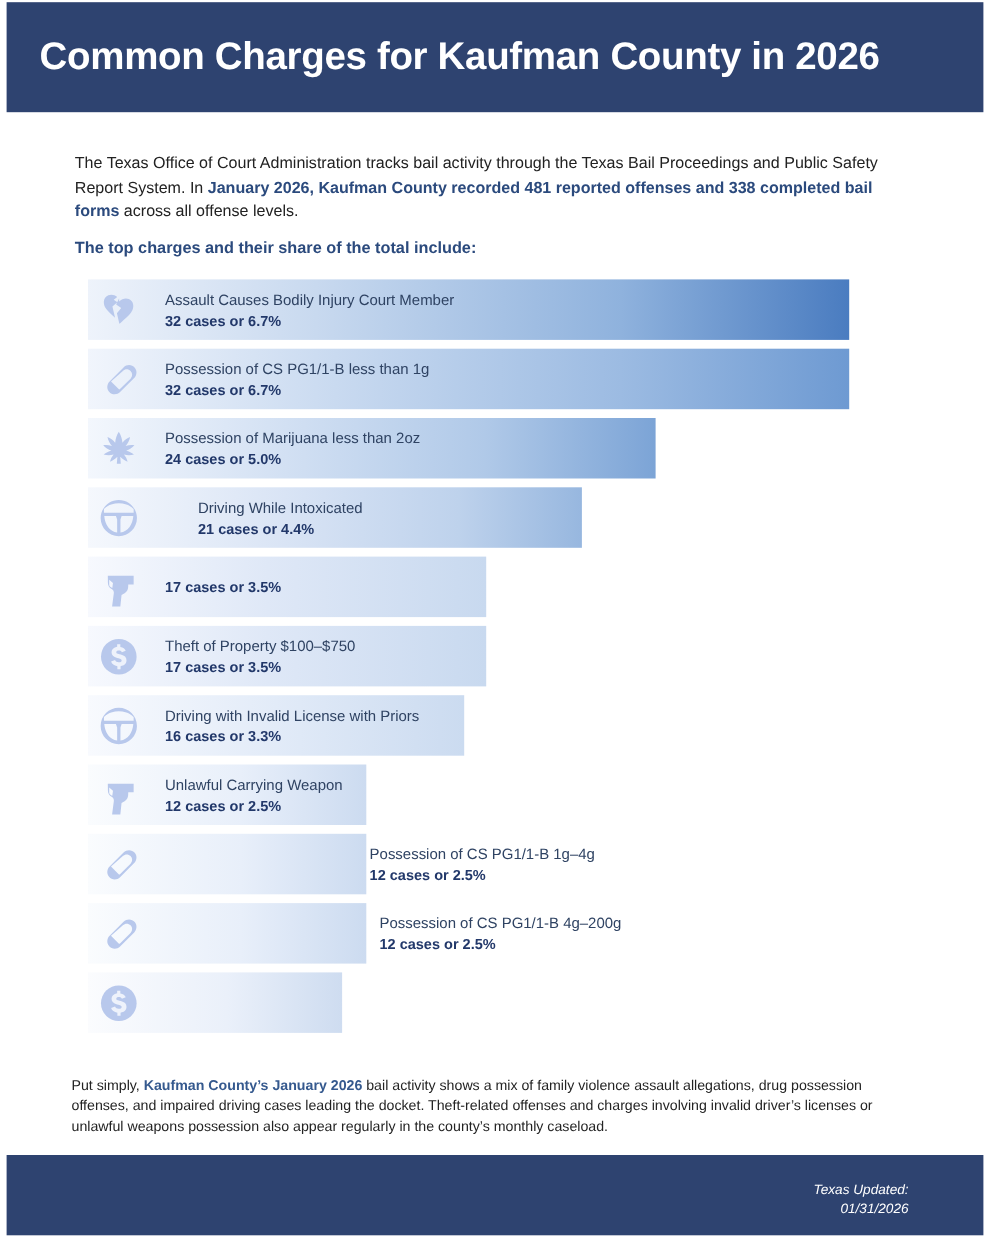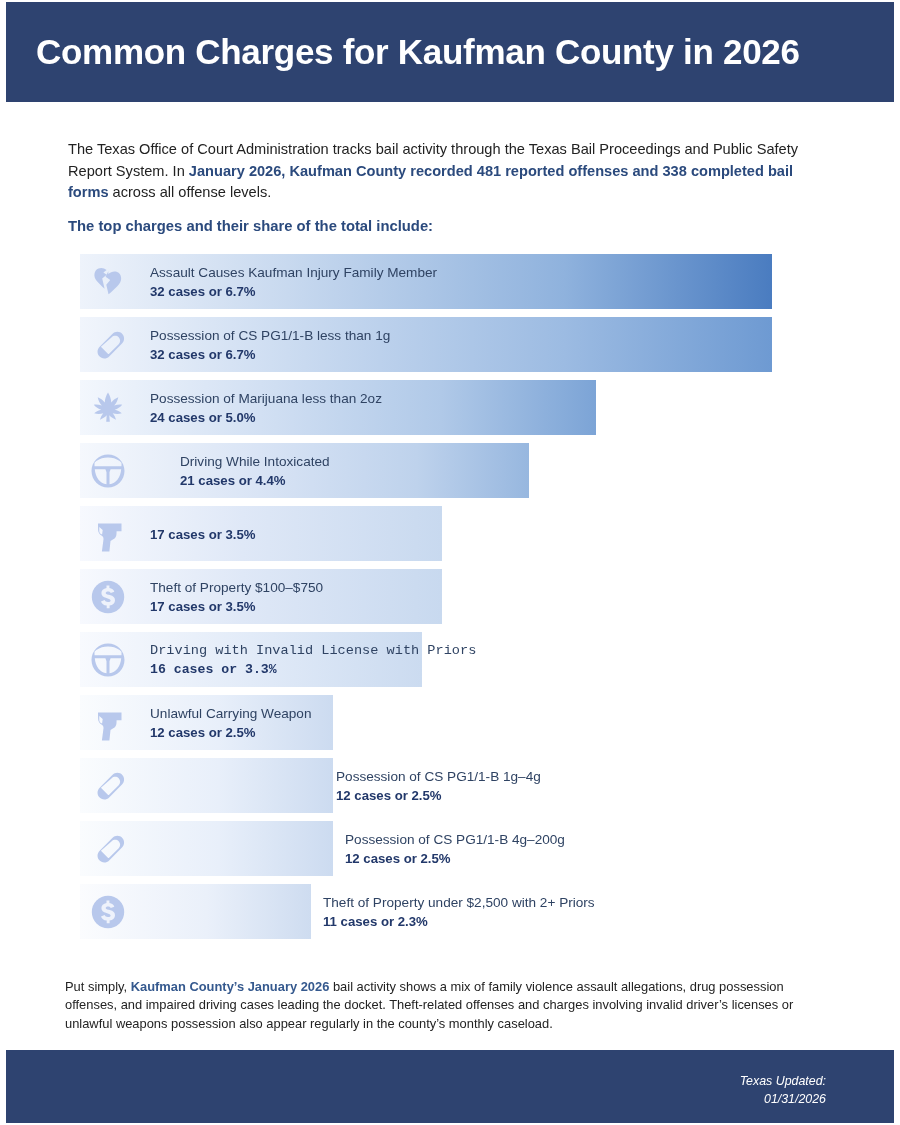--- a/index.html
+++ b/index.html
@@ -164,21 +164,21 @@
 
   <div class="rows" id="rows">
       <div class="row r1">
         <div class="bar" style="width: 692px;"></div>
         <div class="icon-wrap">
           <svg viewBox="0 0 40 40">
             <path class="ic" d="M20.3 9.2 17.6 14.8l4.6 3.3-3.9 4.6 2.2 9.6c.7-.5 1.4-1 2-1.6 3.2-2.9 6.6-5.9 8.5-8.4 3.6-4.6 2.6-10.6-1.9-12.4-3.1-1.2-6.3-.1-8.8 2.2zM18.6 7.9C16.2 6 13.3 5.3 10.5 6.4 6 8.2 5 14.2 8.6 18.8c1.8 2.4 5 5.2 8 8l-2.4-10.2 4.5-3.8-3.3-2.4 3.2-2.5z"></path>
           </svg>
         </div>
         <div class="labels" style="left: 70px;">
-          <div class="lbl-title">Assault Causes Kaufman Injury Family Member</div>
+          <div class="lbl-title">Assault Causes Bodily Injury Court Member</div>
           <div class="lbl-stat">32 cases or 6.7%</div>
         </div>
       </div>
       <div class="row r2">
         <div class="bar" style="width: 692px;"></div>
         <div class="icon-wrap">
           <svg viewBox="0 0 40 40">
             <path class="ic" d="M25.6 7.6c3.6-3.6 9-3.2 12 .3 2.7 3.2 2.4 8-.6 11L21.9 34c-3.4 3.4-8.8 3.1-11.8-.4-2.7-3.2-2.4-8 .6-11L25.6 7.6zm-13.4 15 8.2 8.2c.4.4 1 .4 1.4 0l11.3-11.2c2.3-2.3 2.3-5.9 0-8.2s-5.9-2.3-8.2 0L12.2 22.6z" transform="scale(0.85) translate(3,3)"></path>
           </svg>
         </div>
@@ -235,21 +235,21 @@
           <div class="lbl-stat">17 cases or 3.5%</div>
         </div>
       </div>
       <div class="row r7">
         <div class="bar" style="width: 342px;"></div>
         <div class="icon-wrap">
           <svg viewBox="0 0 40 40">
             <path class="ic" d="M20 3.5C10.9 3.5 3.5 10.9 3.5 20S10.9 36.5 20 36.5 36.5 29.1 36.5 20 29.1 3.5 20 3.5zm0 3c9.4 0 13.5 5.3 13.5 5.3v3.4H6.5v-3.4S10.6 6.5 20 6.5zM6.8 18.2h10.6l1.1 3.1v11.9C11.9 32.5 7.3 25.9 6.8 18.2zm14.7 15V21.3l1.1-3.1h10.6c-.5 7.7-5.1 14.3-11.7 15z"></path>
           </svg>
         </div>
-        <div class="labels" style="left: 70px; font-family: Liberation Mono, monospace;">
+        <div class="labels" style="left: 70px;">
           <div class="lbl-title">Driving with Invalid License with Priors</div>
           <div class="lbl-stat">16 cases or 3.3%</div>
         </div>
       </div>
       <div class="row r8">
         <div class="bar" style="width: 253px;"></div>
         <div class="icon-wrap">
           <svg viewBox="0 0 40 40">
             <path class="ic" d="M6.5 9.5h27v7.8h-4.9l-.1 2.6c-.1 2.3-1.3 4.3-3.2 5.4l-2.8 1.7-1.1 10.4h-7.5l1.6-12.2c.2-1.6-.6-3.1-2-3.8-2.1-1.1-3.4-3.3-3.4-5.7l-.1-6.2zm4.8 3.5v4.3c0 1.1.6 2.1 1.6 2.6l1.2.6.6-4.6-3.4-2.9z"></path>
           </svg>
@@ -283,24 +283,20 @@
           <div class="lbl-stat">12 cases or 2.5%</div>
         </div>
       </div>
       <div class="row r11">
         <div class="bar" style="width: 231px;"></div>
         <div class="icon-wrap">
           <svg viewBox="0 0 40 40">
             <circle class="ic" cx="20" cy="20" r="16.2"></circle>
             <path d="M21.4 8.6v2.5c2.5.3 4.3 1.6 4.9 3.6l-3.5 1.3c-.4-1-1.3-1.6-2.7-1.6-1.5 0-2.4.6-2.4 1.5 0 .9.7 1.3 2.9 1.9l1.2.3c3.5.9 5.2 2.4 5.2 5.2 0 2.9-2 4.9-5.4 5.3v2.7h-2.9v-2.7c-3-.4-5-1.9-5.7-4.2l3.6-1.3c.5 1.3 1.6 2 3.3 2 1.7 0 2.7-.6 2.7-1.7 0-.9-.7-1.4-2.9-2l-1.2-.3c-3.4-.9-5.1-2.4-5.1-5.1 0-2.7 1.9-4.6 5.1-5.1V8.6h2.9z" fill="#eef2fb"></path>
           </svg>
-        </div>
-        <div class="labels" style="left: 243px;">
-          <div class="lbl-title">Theft of Property under $2,500 with 2+ Priors</div>
-          <div class="lbl-stat">11 cases or 2.3%</div>
         </div>
       </div>
     </div>
 
   <div class="outro">
     <span>Put simply, </span><span class="hl2">Kaufman County’s January 2026</span><span> bail activity shows a mix of family violence assault allegations, drug possession offenses, and impaired driving cases leading the docket. Theft-related offenses and charges involving invalid driver’s licenses or unlawful weapons possession also appear regularly in the county’s monthly caseload.</span>
   </div>
 
   <div class="footer">
     <div class="footer-right">

